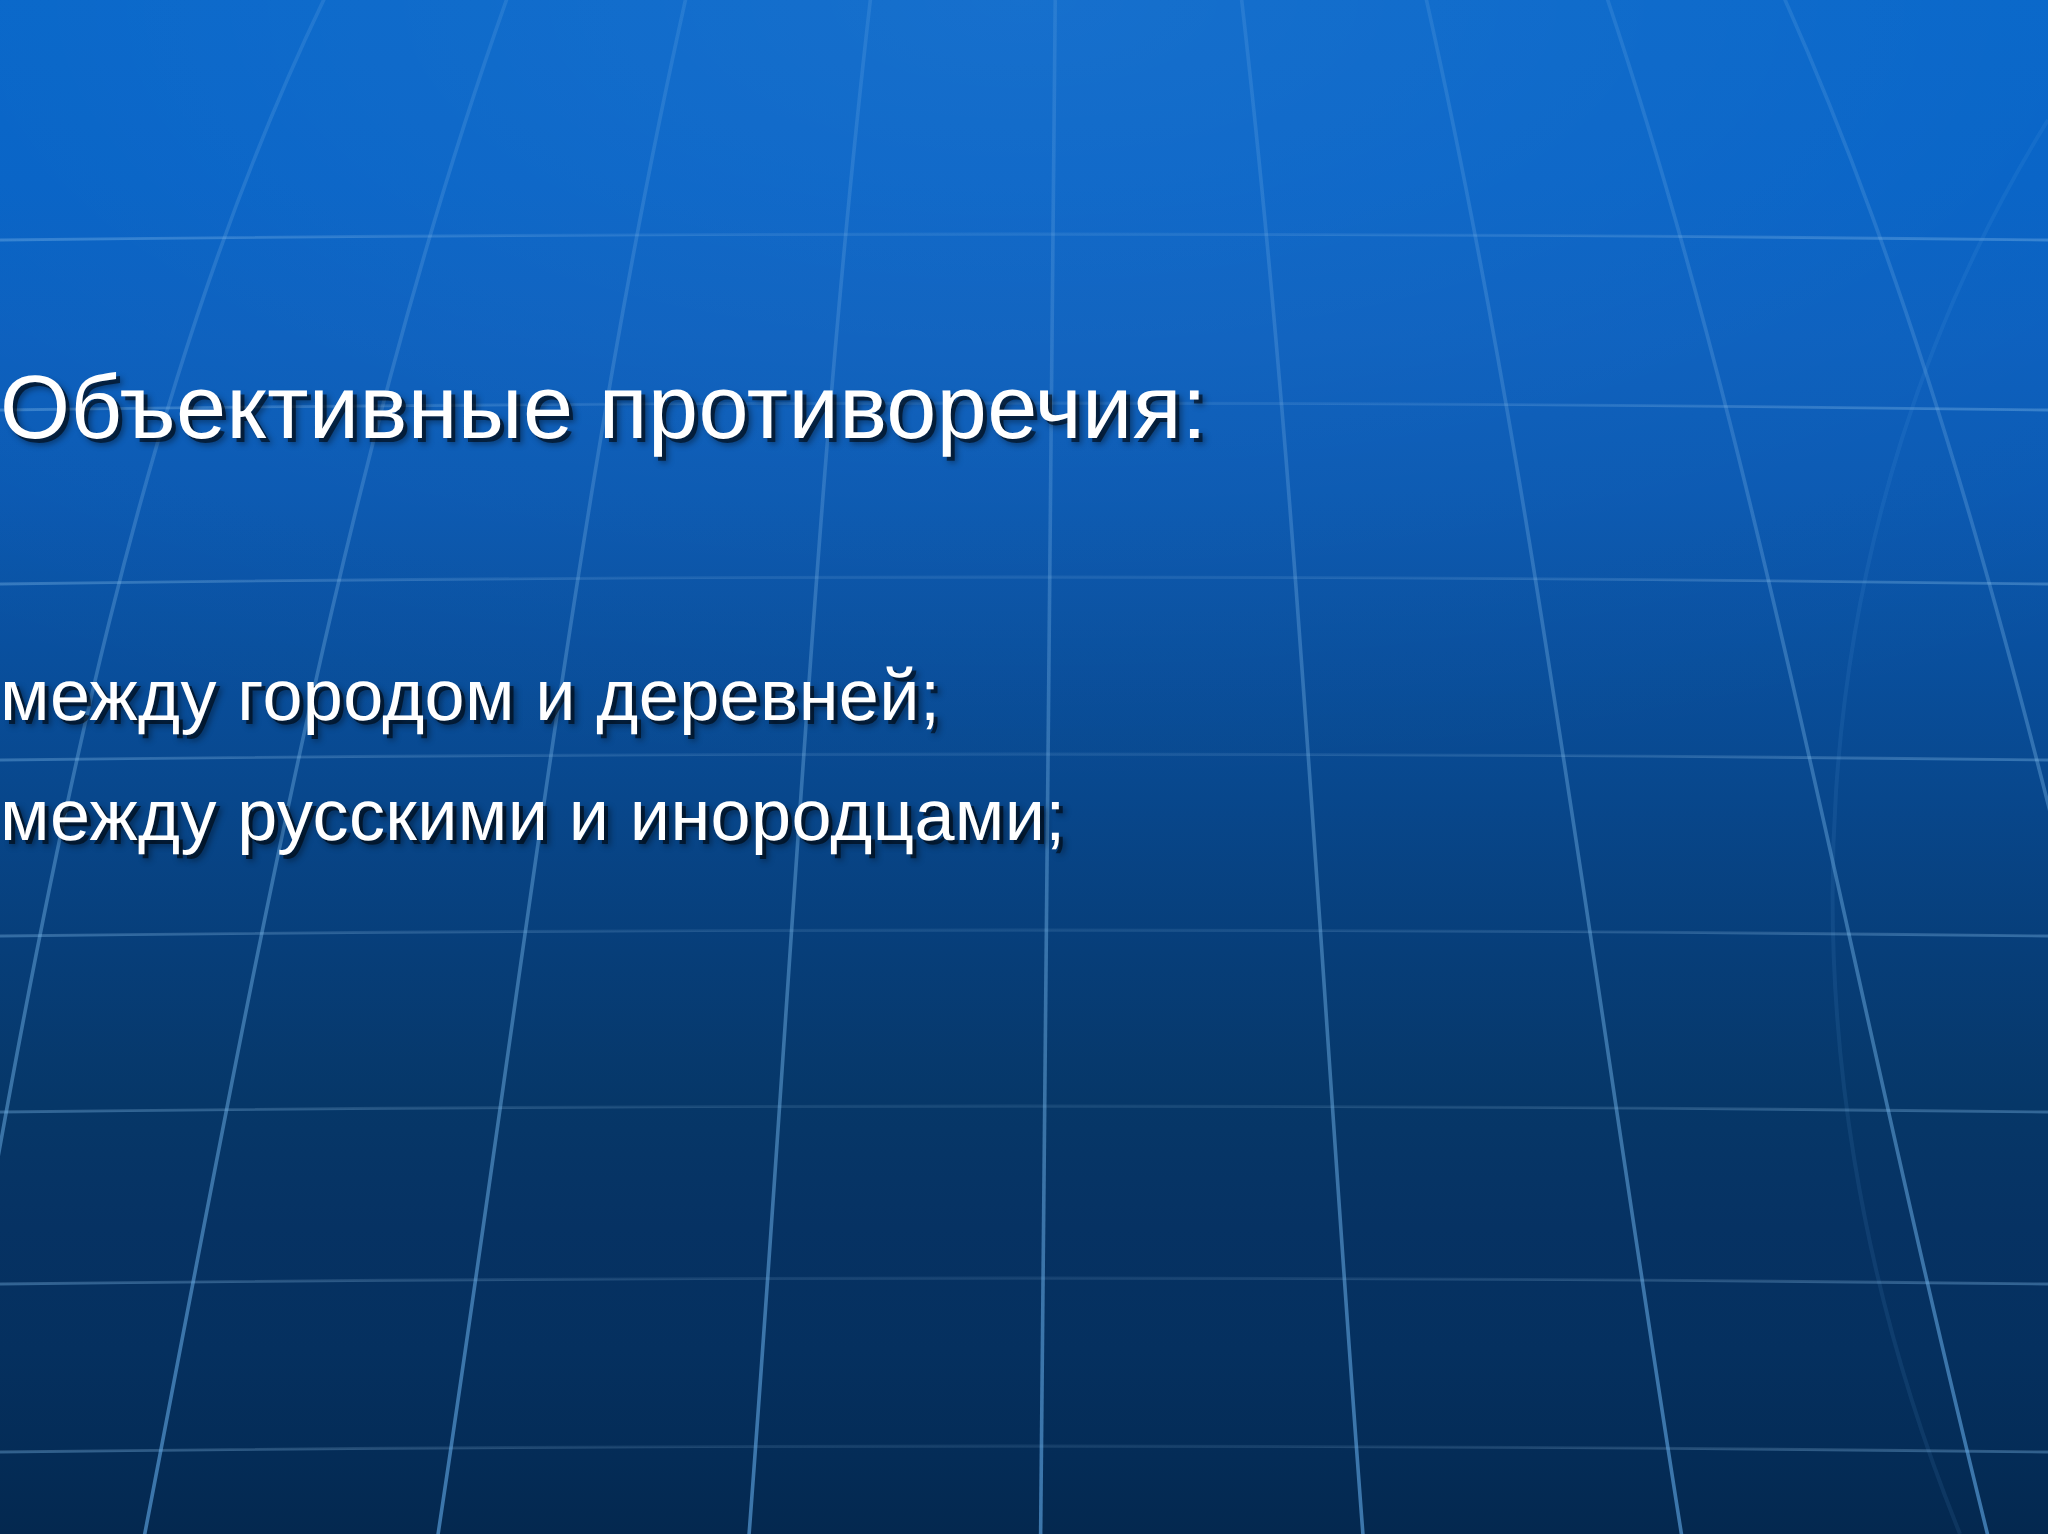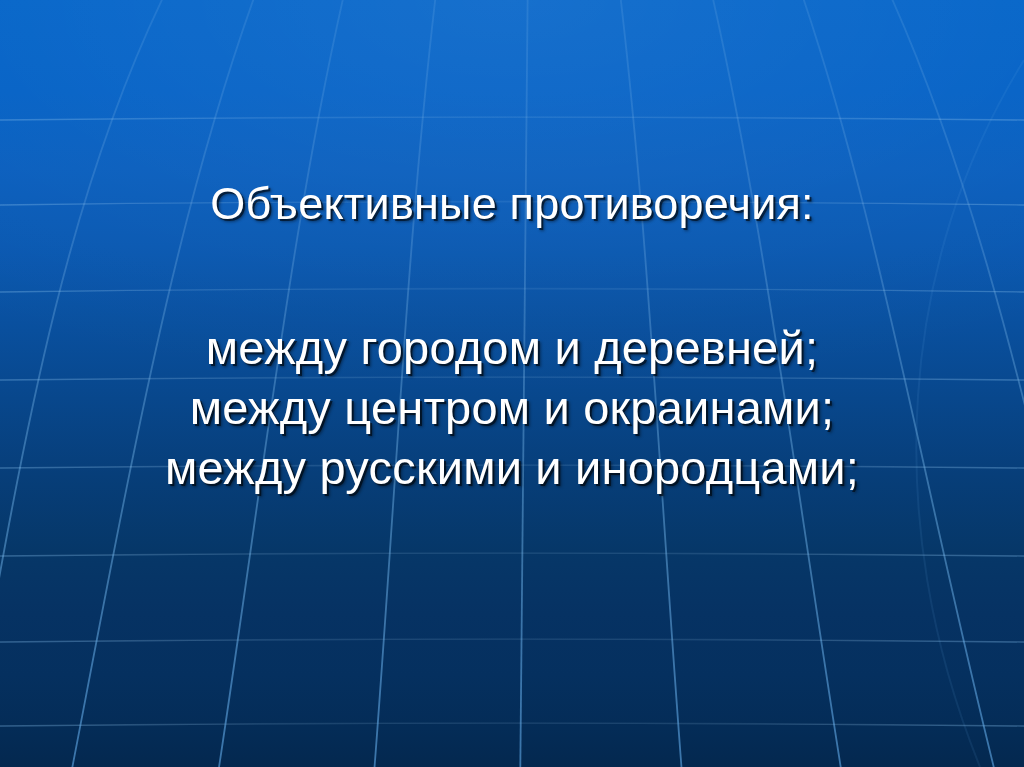--- a/index.html
+++ b/index.html
@@ -55,21 +55,21 @@
         rgba(255,255,255,0.00) 75%);
   }
 
   
   .content {
     position: absolute;
     left: 0;
     right: 0;
     top: 0;
     bottom: 0;
-    text-align: center;
+    text-align: left;
   }
 
   .title {
     position: absolute;
     left: 0;
     right: 0;
     top: 180px;
     font-family: "Liberation Sans Narrow", "Liberation Sans", "DejaVu Sans Condensed", "DejaVu Sans", sans-serif;
     font-stretch: condensed;
     font-size: 45px;
@@ -85,21 +85,21 @@
   .body-lines {
     position: absolute;
     left: 0;
     right: 0;
     top: 318px;
   }
 
   .body-line {
     font-family: "Liberation Sans Narrow", "Liberation Sans", "DejaVu Sans Condensed", "DejaVu Sans", sans-serif;
     font-stretch: condensed;
-    font-size: 47px;
+    font-size: 36px;
     line-height: 60px;
     color: #ffffff;
     letter-spacing: 0.2px;
     white-space: nowrap;
     text-shadow:
       2px 2px 0 rgba(0,0,0,0.55),
       3px 3px 3px rgba(0,0,0,0.40);
   }
   .body-line.big {
     font-size: 50px;
@@ -156,18 +156,17 @@
   </div>
 
   <div class="haze"></div>
 
   <div class="content">
 
     <div class="title">Объективные противоречия:</div>
 
     <div class="body-lines">
       <div class="body-line">между городом и деревней;</div>
-      <div class="body-line">между центром и окраинами;</div>
       <div class="body-line">между русскими и инородцами;</div>
     </div>
 
   </div>
 </div>
 
 </body></html>

